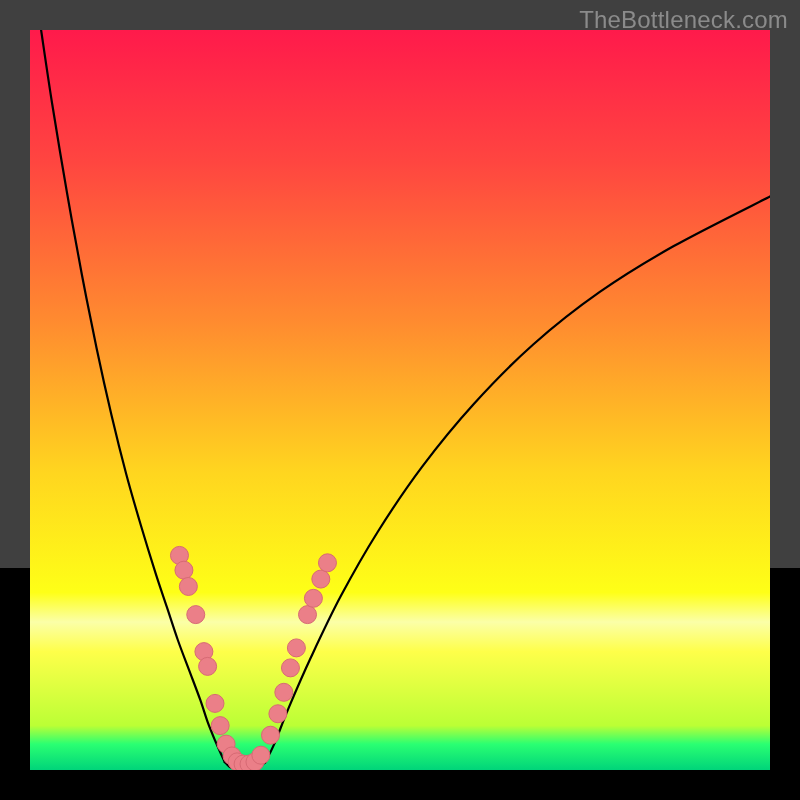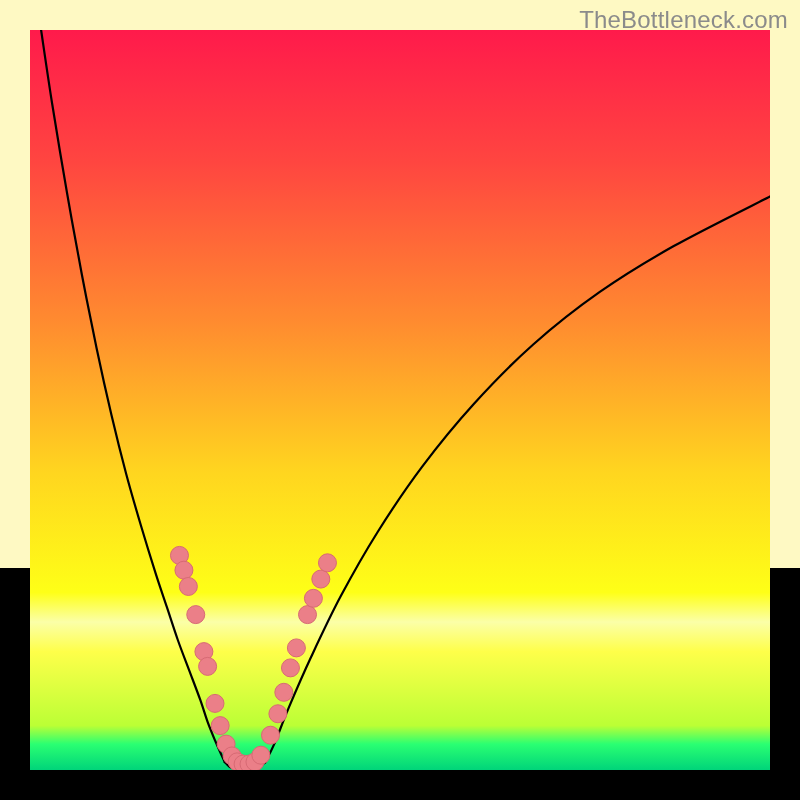--- a/index.html
+++ b/index.html
@@ -7,21 +7,21 @@
     padding: 0;
     width: 800px;
     height: 800px;
     background: #000000;
     overflow: hidden;
   }
   .stage {
     position: relative;
     width: 800px;
     height: 568px;
-    background: #fef9c3;
+    background: #404040;
   }
   .plot-area {
     position: absolute;
     left: 30px;
     top: 30px;
     width: 740px;
     height: 740px;
   }
   .watermark {
     position: absolute;

